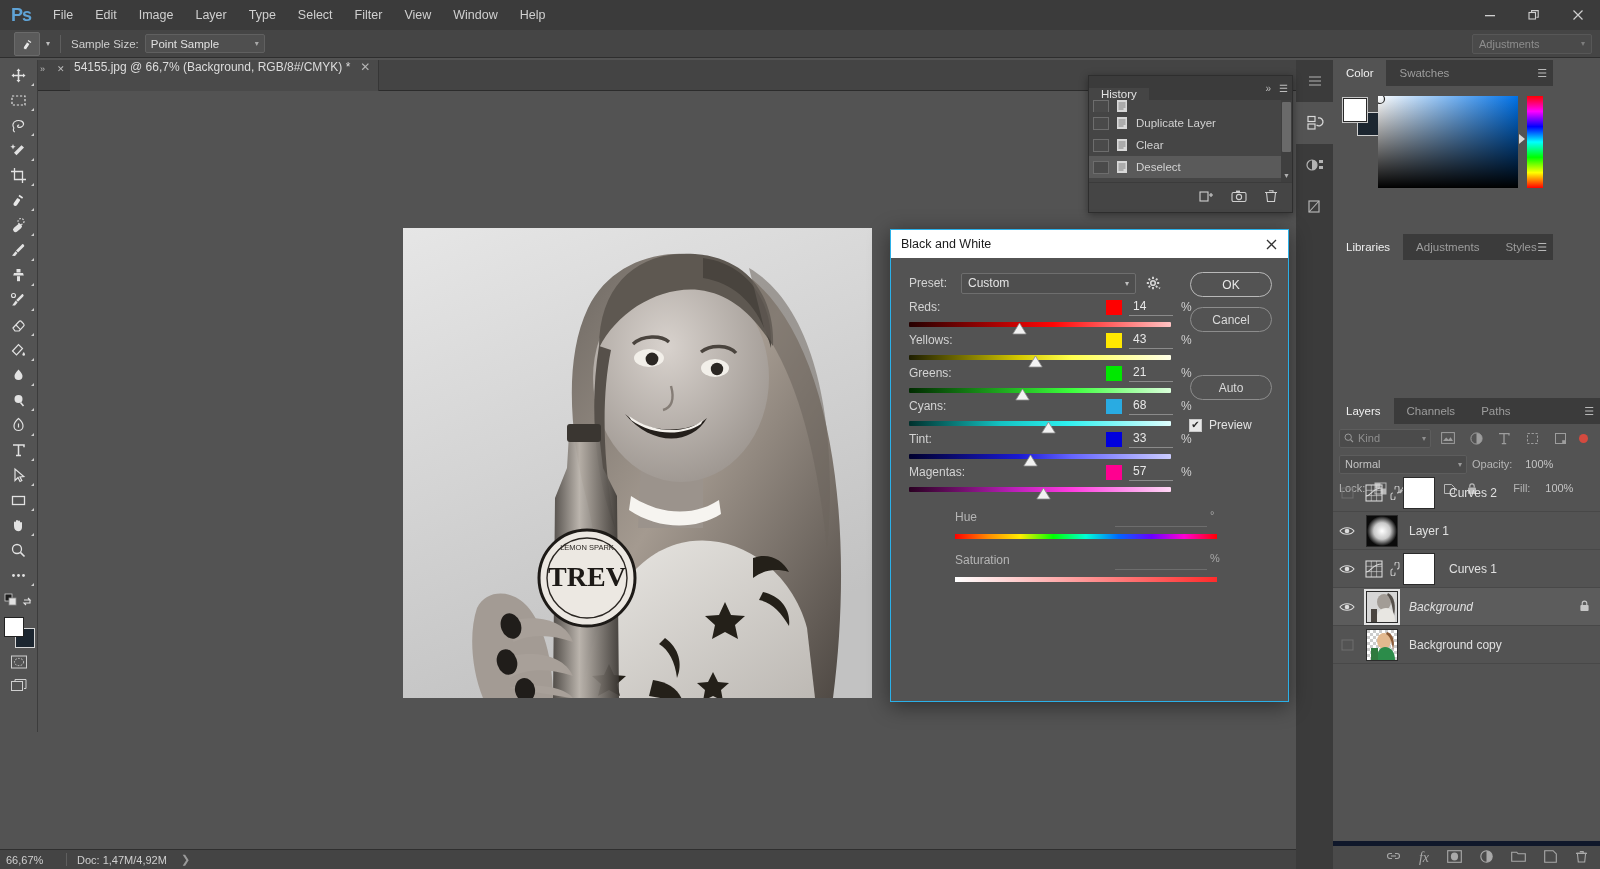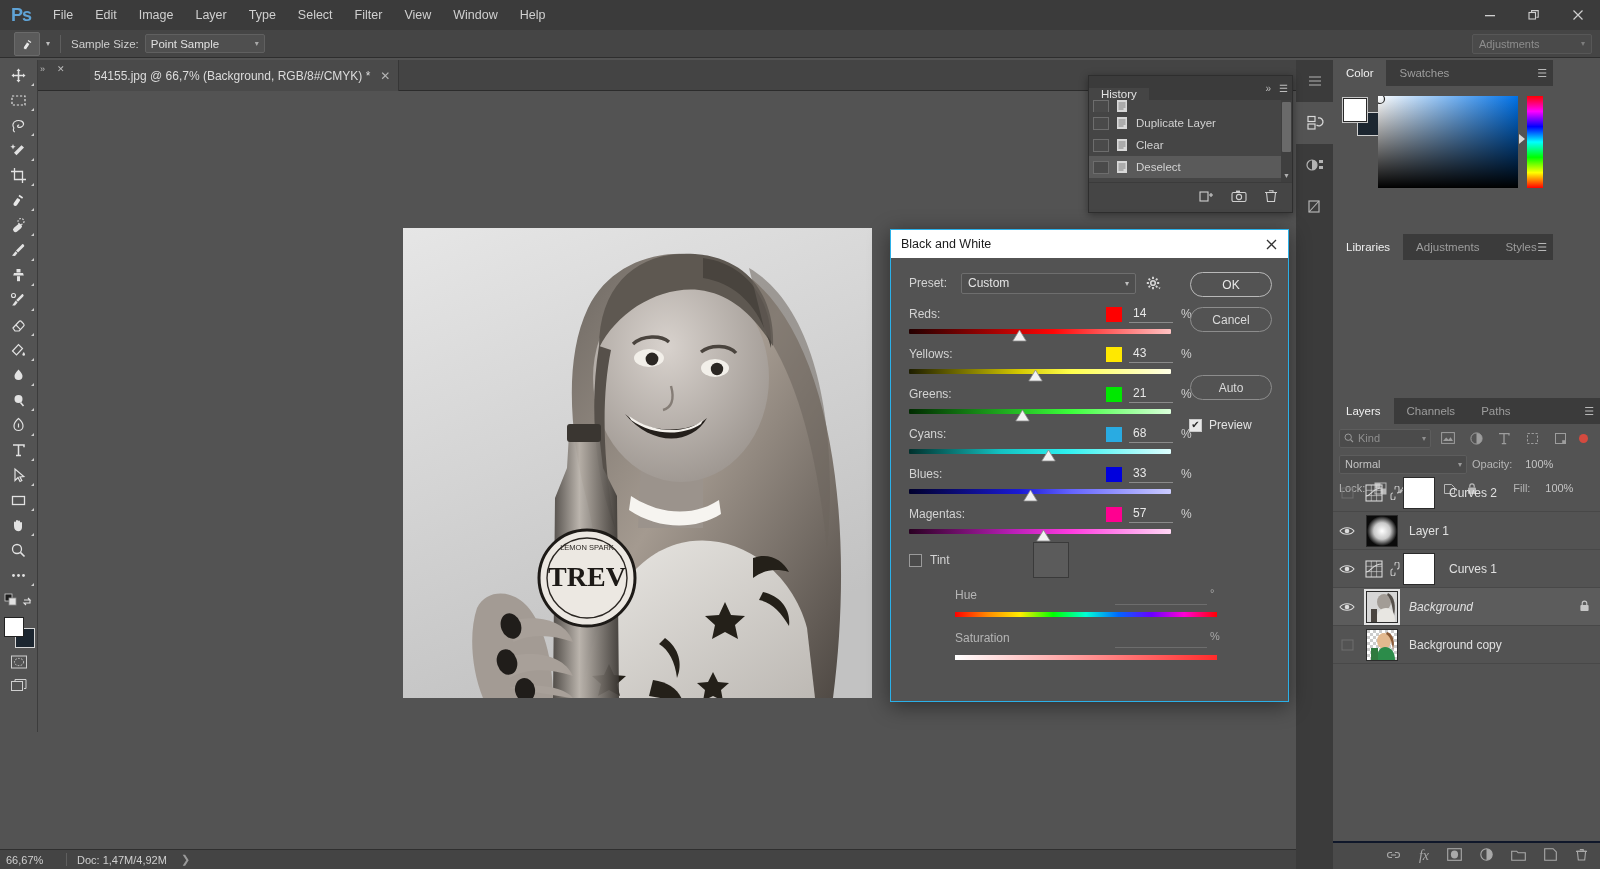--- a/index.html
+++ b/index.html
@@ -43,22 +43,22 @@
   .tool .tri{position:absolute;right:2px;bottom:2px;width:0;height:0;
              border-left:3px solid transparent;border-bottom:3px solid #cfcfcf;}
   .swatch-box{position:relative;width:34px;height:34px;margin-top:4px;}
   .sw-fg{position:absolute;left:2px;top:1px;width:20px;height:20px;background:#ffffff;border:1px solid #222;}
   .sw-bg{position:absolute;left:13px;top:12px;width:20px;height:20px;background:#1c2630;border:1px solid #d6d6d6;}
   .mini-ic{width:34px;height:24px;display:flex;align-items:center;justify-content:center;}
 
   
   .tabbar{position:absolute;left:38px;top:60px;width:1258px;height:31px;background:#444444;border-bottom:1px solid #2c2c2c;}
   .tab-arrows{position:absolute;left:2px;top:2px;width:32px;height:14px;display:flex;align-items:center;color:#bdbdbd;font-size:9px;}
-  .doc-tab{position:absolute;left:52px;top:0;height:31px;background:#4a4a4a;border-right:1px solid #363636;
-           display:flex;align-items:center;padding:0 8px 0 4px;font-size:12px;color:#dcdcdc;}
+  .doc-tab{position:absolute;left:32px;top:0;height:31px;background:#4a4a4a;border-right:1px solid #363636;
+           display:flex;padding:0 8px 0 4px;font-size:12px;color:#dcdcdc;}
   .doc-tab .tclose{margin-left:10px;font-size:12px;color:#b5b5b5;}
 
   
   .canvas-area{position:absolute;left:38px;top:91px;width:1258px;height:741px;background:#535353;overflow:hidden;}
   .photo{position:absolute;left:365px;top:137px;width:469px;height:470px;background:#d9d9d9;overflow:hidden;}
   .photo svg{display:block;}
 
   
   .statusbar{position:absolute;left:0;top:832px;width:1296px;height:37px;background:#535353;}
   .status-inner{position:absolute;left:0;bottom:0;width:1296px;height:20px;background:#444444;border-top:1px solid #2f2f2f;
@@ -131,39 +131,39 @@
   .layer-row{height:38px;display:flex;align-items:center;border-bottom:1px solid #484848;position:relative;}
   .layer-row.selected{background:#5c5c5c;}
   .eye-cell{width:28px;height:38px;display:flex;align-items:center;justify-content:center;}
   .lr-adj-ic{width:26px;height:38px;display:flex;align-items:center;justify-content:center;}
   .lr-link{width:16px;height:38px;display:flex;align-items:center;justify-content:center;color:#c4c4c4;font-size:11px;}
   .lr-thumb{width:32px;height:32px;background:#fff;border:1px solid #2b2b2b;}
   .lr-thumb.sel-outline{outline:2px solid #e2e2e2;outline-offset:0px;}
   .lr-name{margin-left:14px;font-size:12px;color:#e0e0e0;}
   .lr-name.italic{font-style:italic;}
   .lr-lock{position:absolute;right:10px;color:#c6c6c6;font-size:11px;}
-  .layers-foot{position:absolute;left:0;bottom:0;width:267px;height:28px;background:#4a4a4a;border-top:2px solid #0f172a;
+  .layers-foot{position:absolute;left:0;bottom:0;width:267px;height:28px;background:#4a4a4a;border-top:5px solid #0f172a;
                display:flex;align-items:center;justify-content:flex-end;gap:18px;padding-right:12px;}
 
   
   .bw-dialog{position:absolute;left:890px;top:229px;width:399px;height:473px;background:#535353;
              border:1px solid #2bb0e8;box-shadow:0 4px 20px rgba(0,0,0,.45);}
   .bw-title{height:28px;background:#ffffff;display:flex;align-items:center;padding:0 10px;
             font-size:12.5px;color:#1a1a1a;font-weight:normal;position:relative;}
   .bw-close{position:absolute;right:7px;top:4px;width:20px;height:20px;display:flex;align-items:center;
             justify-content:center;color:#333;font-size:14px;}
   .bw-body{position:relative;height:444px;padding:14px 0 0 0;}
   .preset-row{display:flex;align-items:center;padding-left:18px;height:22px;}
   .preset-lbl{font-size:12px;color:#d3d3d3;width:52px;}
   .preset-sel{width:175px;height:21px;background:#4e4e4e;border:1px solid #6e6e6e;border-radius:2px;
               display:flex;align-items:center;padding:0 6px;font-size:12px;color:#e4e4e4;position:relative;}
   .preset-sel .cv{position:absolute;right:6px;font-size:8px;color:#c0c0c0;}
   .gear{margin-left:10px;display:flex;align-items:center;color:#d0d0d0;}
 
-  .slider-grp{padding-left:18px;margin-top:11px;width:281px;position:relative;}
+  .slider-grp{padding-left:18px;margin-top:4px;width:281px;position:relative;}
   .sl-head{display:flex;align-items:center;height:18px;position:relative;}
   .sl-name{font-size:12px;color:#d3d3d3;}
   .sl-chip{position:absolute;left:197px;width:16px;height:15px;}
   .sl-valbox{position:absolute;left:220px;width:44px;height:17px;border-bottom:1px solid #8b8b8b;
              font-size:12px;color:#e8e8e8;padding-left:4px;}
   .sl-pct{position:absolute;left:272px;font-size:12px;color:#cfcfcf;}
   .sl-track{position:relative;height:5px;margin-top:6px;width:262px;border-radius:1px;}
   .sl-thumb{position:absolute;top:1px;width:15px;height:13px;margin-left:-7px;}
 
   .tint-row{position:relative;margin-top:16px;padding-left:18px;height:20px;display:flex;align-items:center;}
@@ -1022,21 +1022,21 @@
           <span class="sl-thumb" style="left:53%;">
             <svg width="15" height="13" viewBox="0 0 15 13">
                 <path d="M7.5 0 L14.2 11 H.8z" fill="#f2f2f2" stroke="#8d8d8d" stroke-width=".8"></path>
               </svg>
           </span>
         </div>
       </div>
 
       <div class="slider-grp">
         <div class="sl-head">
-          <span class="sl-name">Blues:</span>
+          <span class="sl-name">Tint:</span>
           <span class="sl-chip" style="background:#0000dd;"></span>
           <span class="sl-valbox">33</span>
           <span class="sl-pct">%</span>
         </div>
         <div class="sl-track" style="background:linear-gradient(to right,#00002c,#1a1ad4 42%,#6464ff 62%,#cccdff);">
           <span class="sl-thumb" style="left:46%;">
             <svg width="15" height="13" viewBox="0 0 15 13">
                 <path d="M7.5 0 L14.2 11 H.8z" fill="#f2f2f2" stroke="#8d8d8d" stroke-width=".8"></path>
               </svg>
           </span>
@@ -1052,25 +1052,20 @@
         </div>
         <div class="sl-track" style="background:linear-gradient(to right,#290021,#bb1fb8 40%,#ff3ce0 62%,#ffd8f5);">
           <span class="sl-thumb" style="left:51%;">
             <svg width="15" height="13" viewBox="0 0 15 13">
                 <path d="M7.5 0 L14.2 11 H.8z" fill="#f2f2f2" stroke="#8d8d8d" stroke-width=".8"></path>
               </svg>
           </span>
         </div>
       </div>
 
-      <div class="tint-row">
-        <span class="tint-chk"></span>
-        <span class="tint-lbl">Tint</span>
-        <span class="tint-swatch"></span>
-      </div>
 
       <div class="hue-grp">
         <div class="hue-head">
           <span class="hue-lbl">Hue</span>
           <span class="hue-field"></span>
           <span class="hue-unit">°</span>
         </div>
         <div class="hue-track"></div>
       </div>
 

